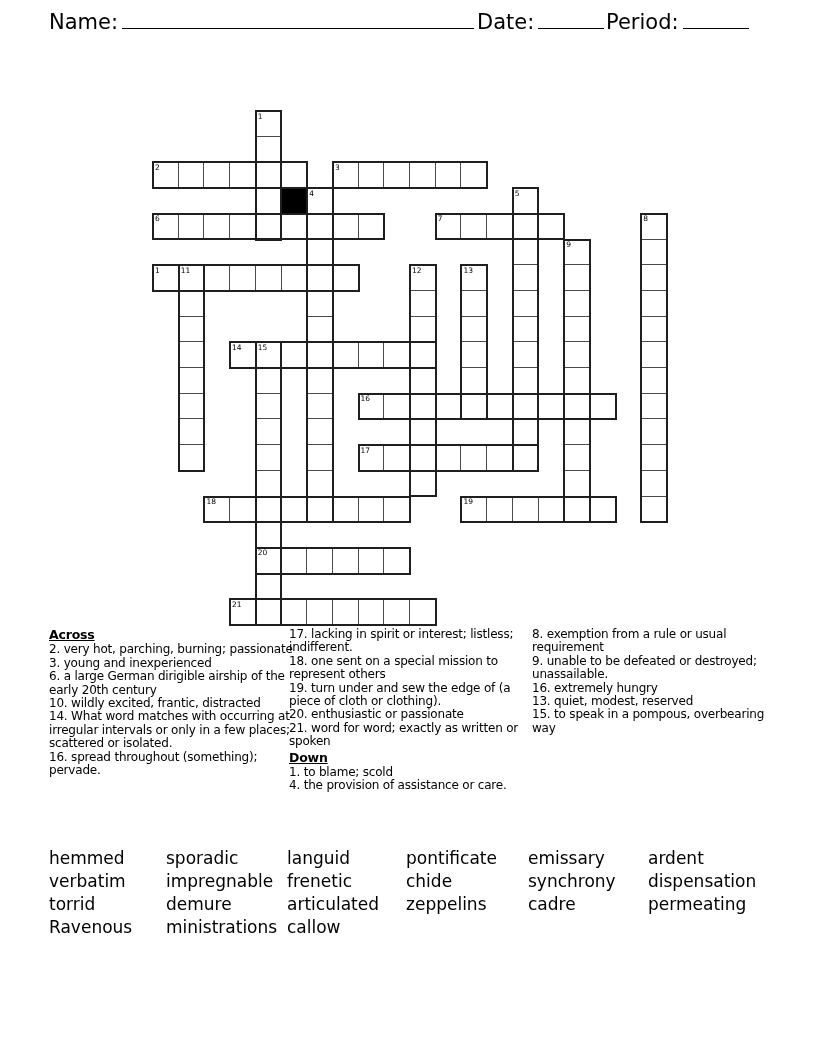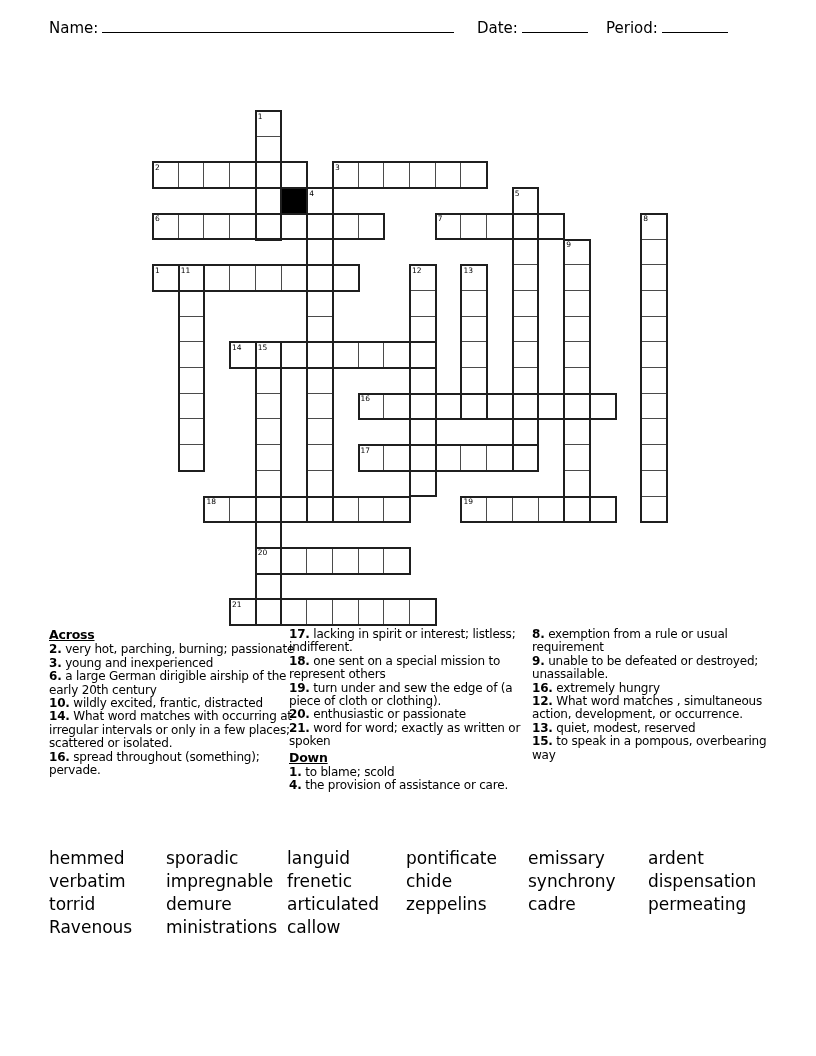--- a/index.html
+++ b/index.html
@@ -1,20 +1,20 @@
 <!DOCTYPE html>
 <html><head>
 <meta charset="utf-8">
 <style>
   html,body{margin:0;padding:0;background:#fff;}
   .page{position:relative;width:816px;height:1056px;background:#ffffff;overflow:hidden;
         font-family:"DejaVu Sans","Liberation Sans",sans-serif;color:#000;}
 
   
-  .hdr-field{position:absolute;top:18px;font-size:15px;white-space:nowrap;}
+  .hdr-field{position:absolute;top:10px;font-size:21px;white-space:nowrap;}
   #name-field{left:49px;}
   #date-field{left:477px;}
   #period-field{left:606px;}
   .hdr-line{display:inline-block;border-bottom:1.8px solid #000;height:14px;margin-left:4px;}
   .w-name{width:352px;}
   .w-date{width:66px;}
   .w-period{width:66px;}
 
   
   .title{position:absolute;top:41px;left:0;right:0;text-align:center;
@@ -28,21 +28,21 @@
   .cellnum{position:absolute;top:0.5px;left:2px;font-size:7.5px;line-height:9px;font-weight:400;}
 
   
   .clue-col{position:absolute;top:628px;font-size:12px;line-height:13.4px;letter-spacing:-0.2px;}
   #clue-col-1{left:49px;width:246px;}
   #clue-col-2{left:289px;width:240px;}
   #clue-col-3{left:532px;width:238px;}
   .clue-header{font-weight:bold;text-decoration:underline;font-size:12.5px;margin:0 0 2px 0;}
   .clue-col .clue-header + .clue{margin-top:0;}
   .clue{margin:0;}
-  .clue b{font-weight:bold;}
+  .clue b{font-weight:normal;}
   .mid-gap{height:2px;}
 
   
   #wordbank{position:absolute;left:49px;top:843px;}
   .wb-label{font-size:16.5px;font-weight:bold;text-decoration:underline;}
   .wb-grid{display:grid;grid-template-columns:117px 121px 119px 122px 120px 120px;
            grid-auto-rows:23px;font-size:17px;line-height:21px;margin-top:5px;}
 </style>
 </head>
 <body>
@@ -297,21 +297,20 @@
       <div class="clue"><b>21.</b> word for word; exactly as written or spoken</div>
       <div class="mid-gap"></div>
       <div class="clue-header">Down</div>
       <div class="clue"><b>1.</b> to blame; scold</div>
       <div class="clue"><b>4.</b> the provision of assistance or care.</div>
     </div>
   <div class="clue-col" id="clue-col-3">
       <div class="clue"><b>8.</b> exemption from a rule or usual requirement</div>
       <div class="clue"><b>9.</b> unable to be defeated or destroyed; unassailable.</div>
       <div class="clue"><b>16.</b> extremely hungry</div>
-      <div class="clue"><b>12.</b> What word matches , simultaneous action, development, or occurrence.</div>
       <div class="clue"><b>13.</b> quiet, modest, reserved</div>
       <div class="clue"><b>15.</b> to speak in a pompous, overbearing way</div>
     </div>
 
   <div id="wordbank">
     <div class="wb-grid" id="wordbank-words">
         <span>hemmed</span>
         <span>sporadic</span>
         <span>languid</span>
         <span>pontificate</span>

